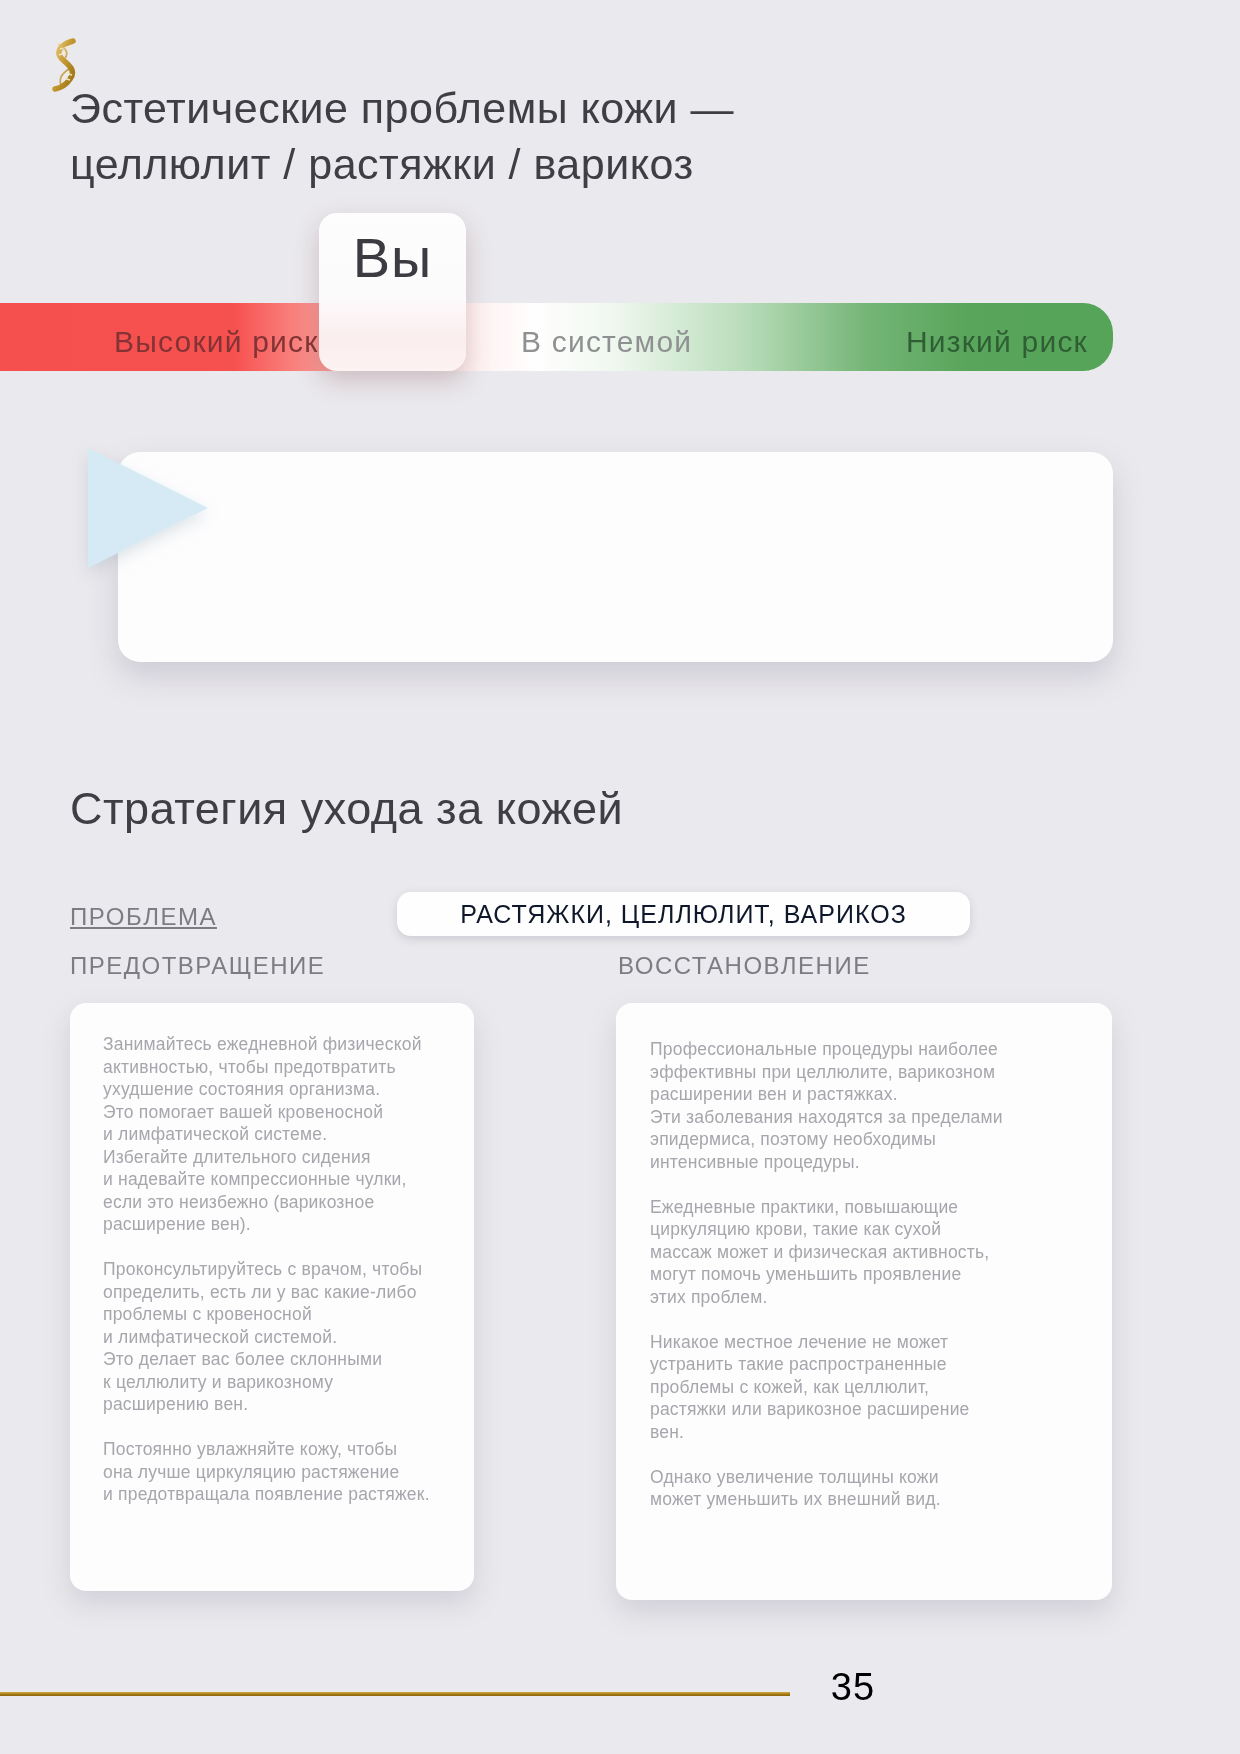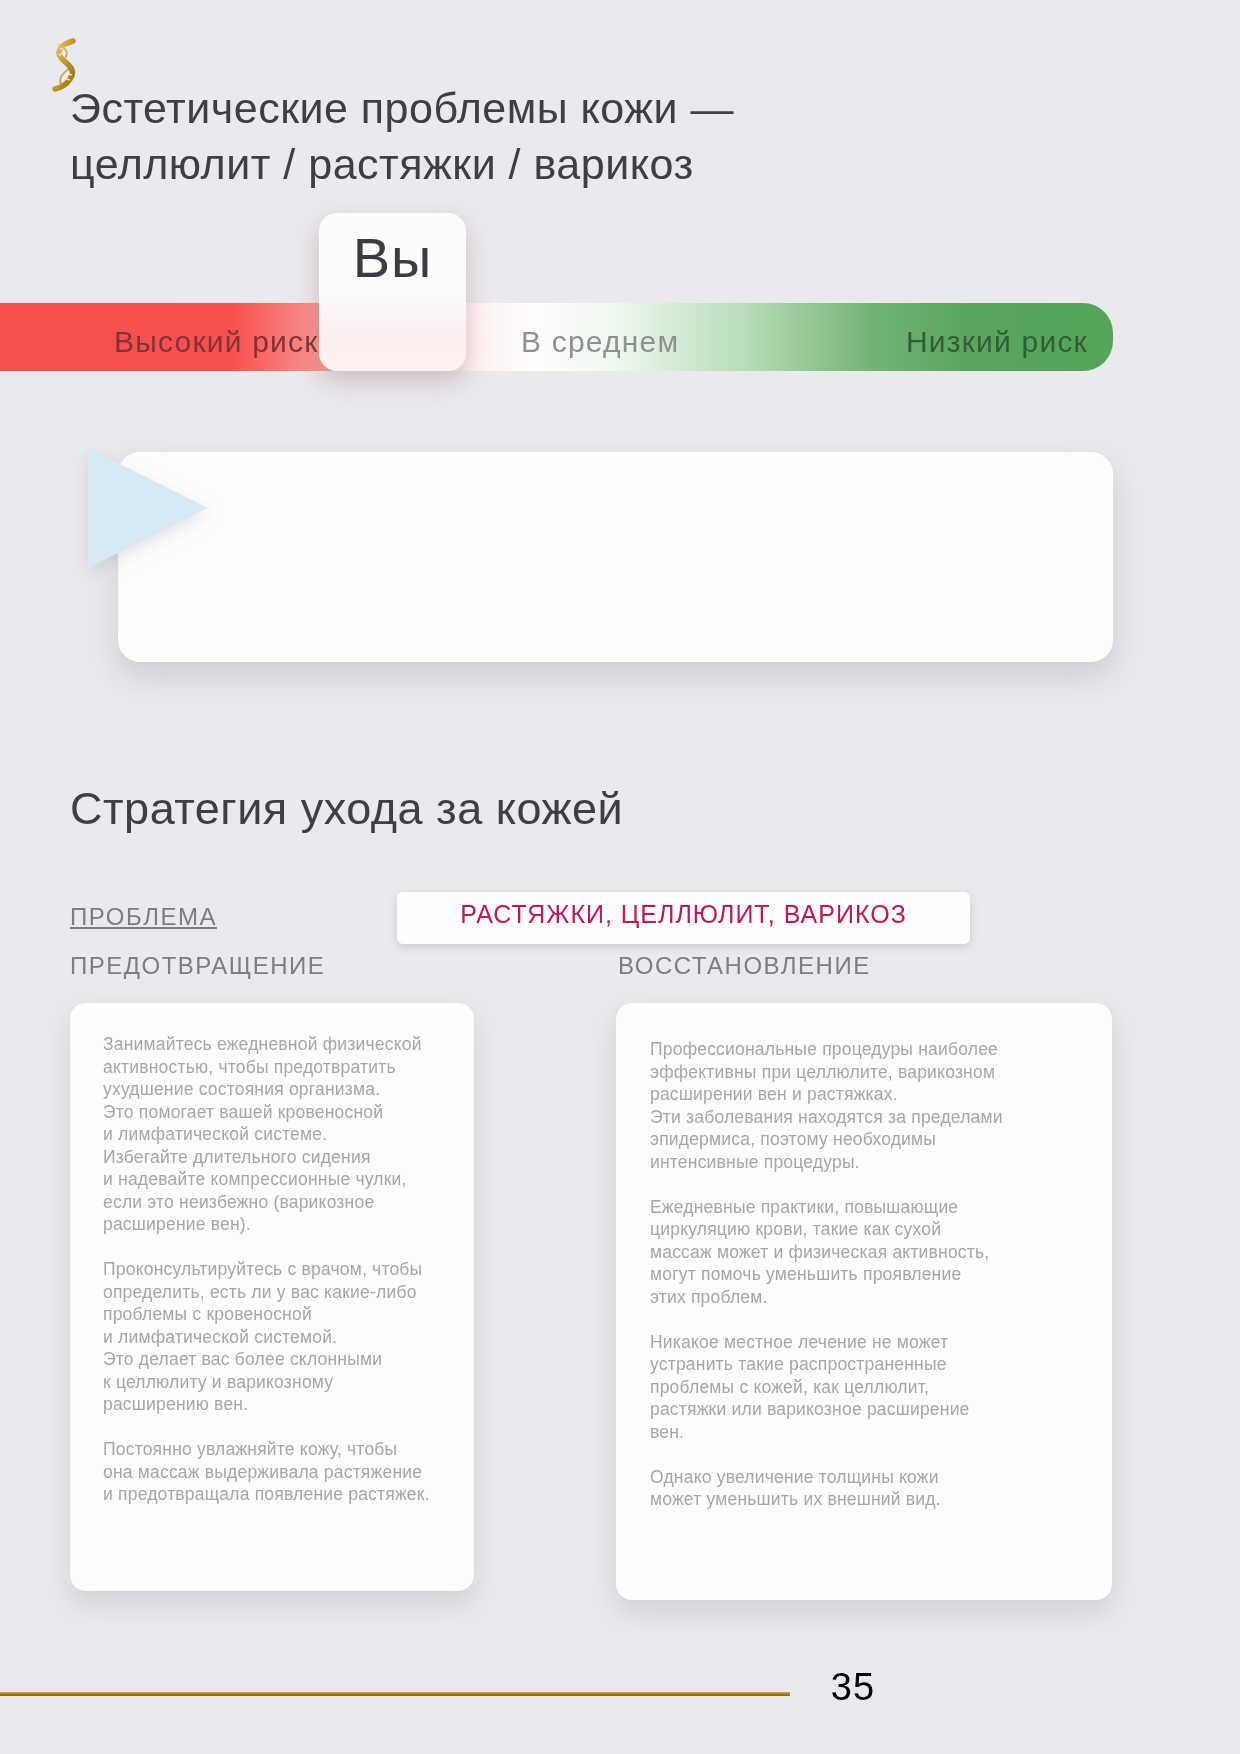--- a/index.html
+++ b/index.html
@@ -60,25 +60,25 @@
   
   .strategy-title{
     left:70px;top:783px;width:900px;
     font-size:45px;font-weight:300;color:#3e3e44;letter-spacing:0.5px;
   }
   .problem-label{
     left:70px;top:903px;
     font-size:24px;font-weight:300;color:#7c7c83;letter-spacing:1.5px;text-decoration:underline;
   }
   .problem-chip{
-    left:397px;top:892px;width:573px;height:52px;
-    border-radius:6px;background:#fefefe;
+    left:397px;top:892px;width:573px;height:44px;
+    border-radius:14px;background:#fefefe;
     box-shadow:0 3px 8px rgba(140,135,155,0.30);
     text-align:center;line-height:44px;
-    font-size:25px;font-weight:300;color:#be185d;letter-spacing:1px;
+    font-size:25px;font-weight:300;color:#0f172a;letter-spacing:1px;
   }
   .col-header{
     top:952px;font-size:24px;font-weight:300;color:#7c7c83;letter-spacing:1.5px;
   }
   .col-header.prevention{left:70px;}
   .col-header.restoration{left:618px;}
   .body-card{
     border-radius:16px;background:#fdfdfe;
     box-shadow:0 12px 26px rgba(140,135,155,0.25);
     box-sizing:border-box;
@@ -116,21 +116,21 @@
     <path d="M27 3 C13 7 9 15 17 22 C24 28 30 33 24 41 C20 47 14 50 9 51" fill="none" stroke="url(#gold)" stroke-width="5.5" stroke-linecap="round"></path>
     <path d="M25 8 L14 11 M24 13 L13 17 M16 34 L26 37 M14 39 L24 42" stroke="#f6ecd2" stroke-width="1.6" opacity="0.9"></path>
     <path d="M12 6 C20 10 23 15 19 20 M23 31 C15 36 12 42 16 48" fill="none" stroke="url(#gold)" stroke-width="1.8" opacity="0.75"></path>
   </svg>
 
   <div class="abs page-title">Эстетические проблемы кожи —
 целлюлит / растяжки / варикоз</div>
 
   <div class="abs risk-bar"></div>
   <div class="abs risk-label high">Высокий риск</div>
-  <div class="abs risk-label medium">В среднем</div>
+  <div class="abs risk-label medium">В системой</div>
   <div class="abs risk-label low">Низкий риск</div>
 
   <div class="abs you-card">
     <span class="you-label">Вы</span>
   </div>
 
   <div class="abs priority-card"></div>
   <svg class="abs pointer-triangle" viewBox="0 0 120 120" aria-hidden="true">
     <polygon points="0,0 0,120 120,60" fill="#d5eaf4"></polygon>
   </svg>
@@ -154,21 +154,21 @@
 если это неизбежно (варикозное
 расширение вен).</p>
     <p>Проконсультируйтесь с врачом, чтобы
 определить, есть ли у вас какие-либо
 проблемы с кровеносной
 и лимфатической системой.
 Это делает вас более склонными
 к целлюлиту и варикозному
 расширению вен.</p>
     <p>Постоянно увлажняйте кожу, чтобы
-она массаж выдерживала растяжение
+она лучше циркуляцию растяжение
 и предотвращала появление растяжек.</p>
   </div>
 
   <div class="abs body-card restoration">
     <p>Профессиональные процедуры наиболее
 эффективны при целлюлите, варикозном
 расширении вен и растяжках.
 Эти заболевания находятся за пределами
 эпидермиса, поэтому необходимы
 интенсивные процедуры.</p>

